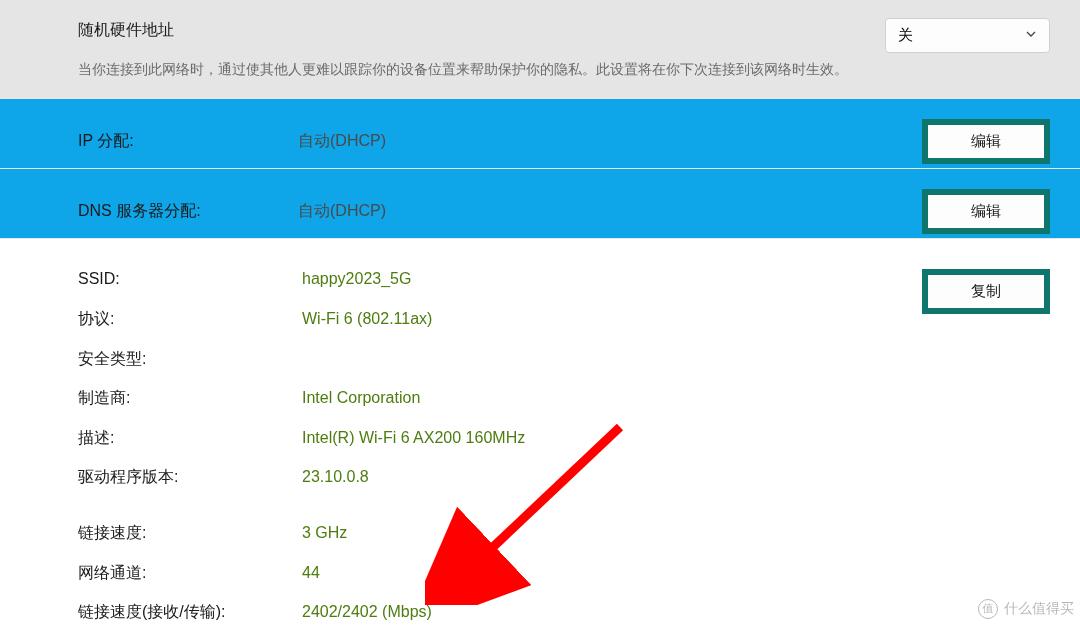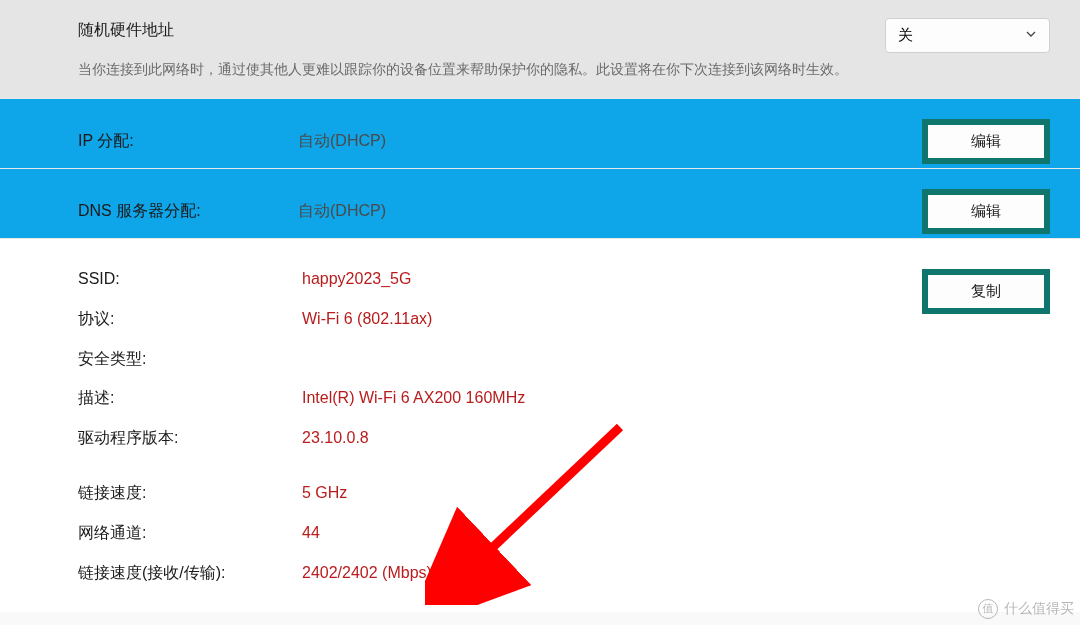--- a/index.html
+++ b/index.html
@@ -96,21 +96,21 @@
     }
     .detail-row .label {
       width: 224px;
       font-size: 16px;
       color: #1a1a1a;
       line-height: 1.6;
     }
     .detail-row .value {
       flex: 1;
       font-size: 16px;
-      color: #b91c1c;
+      color: #4d7c0f;
       line-height: 1.6;
     }
     .detail-row.spacer { height: 16px; }
     .detail-panel .controls {
       float: right;
       margin-top: 10px;
     }
     .arrow {
       position: absolute;
       pointer-events: none;
@@ -188,33 +188,37 @@
     <div class="value">happy2023_5G</div>
   </div>
   <div class="detail-row">
     <div class="label">协议:</div>
     <div class="value">Wi-Fi 6 (802.11ax)</div>
   </div>
   <div class="detail-row">
     <div class="label">安全类型:</div>
   </div>
   <div class="detail-row">
+    <div class="label">制造商:</div>
+    <div class="value">Intel Corporation</div>
+  </div>
+  <div class="detail-row">
     <div class="label">描述:</div>
     <div class="value">Intel(R) Wi-Fi 6 AX200 160MHz</div>
   </div>
   <div class="detail-row">
     <div class="label">驱动程序版本:</div>
     <div class="value">23.10.0.8</div>
   </div>
 
   <div class="detail-row spacer"></div>
 
   <div class="detail-row">
     <div class="label">链接速度:</div>
-    <div class="value">5 GHz</div>
+    <div class="value">3 GHz</div>
   </div>
   <div class="detail-row">
     <div class="label">网络通道:</div>
     <div class="value">44</div>
   </div>
   <div class="detail-row">
     <div class="label">链接速度(接收/传输):</div>
     <div class="value">2402/2402 (Mbps)</div>
   </div>
 </div>

